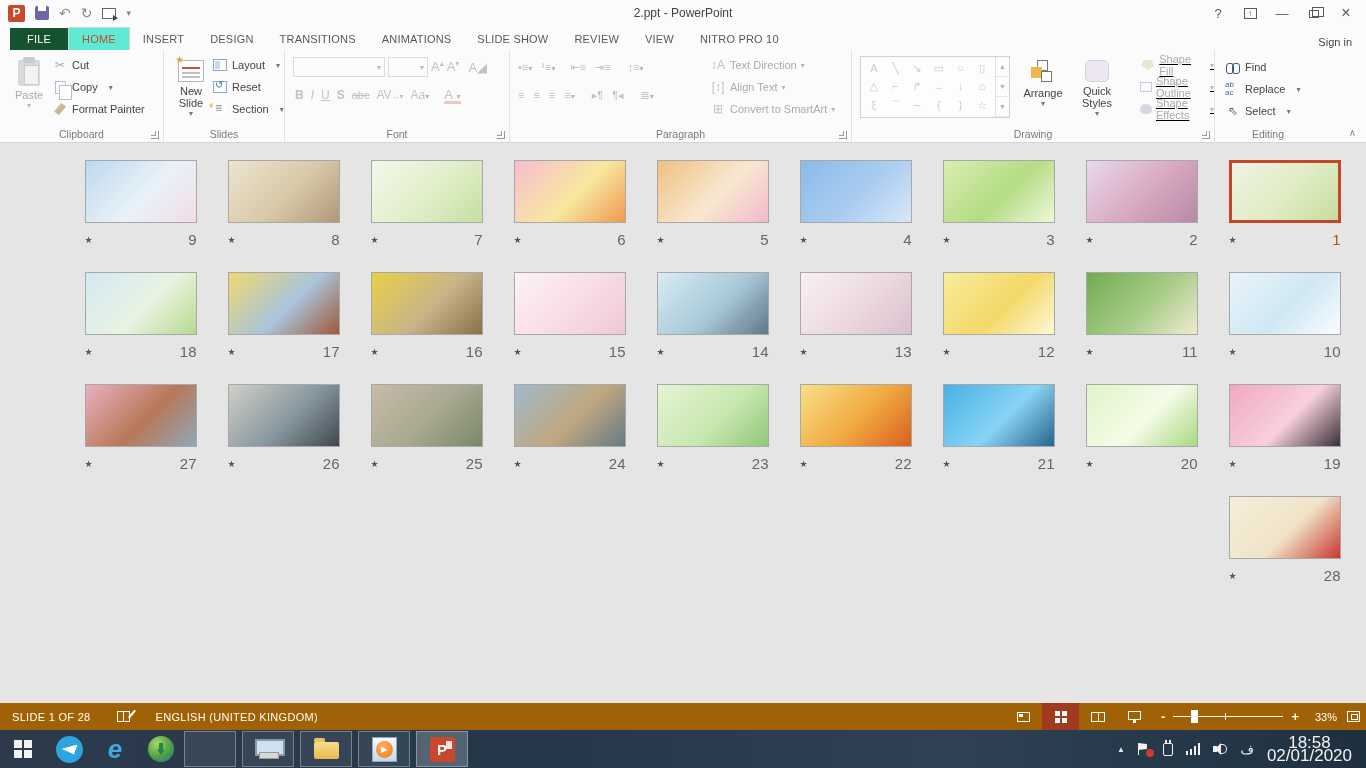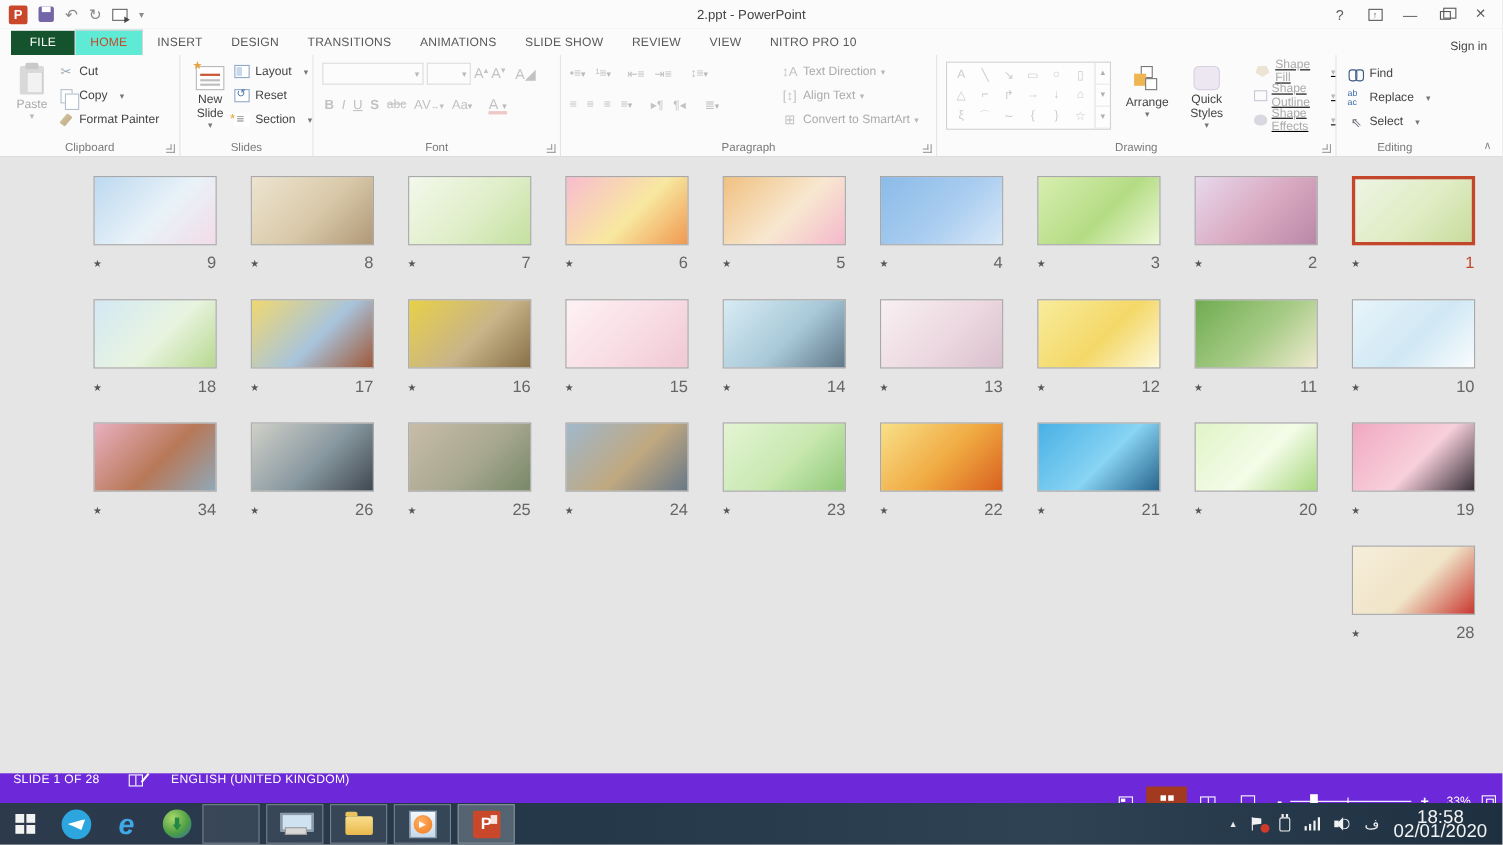--- a/index.html
+++ b/index.html
@@ -122,21 +122,21 @@
   .sgrid { display:grid; grid-template-columns:repeat(9,143px); grid-auto-rows:112px; padding:16px 0 0 69px; }
   .cell { display:flex; flex-direction:column; align-items:center; }
   .thumb { width:112px; height:63px; border:1px solid #A8A8A8; background:#fff; }
   .thumb.sel { border:3px solid #C4472B; }
   .meta { width:112px; display:flex; justify-content:space-between; align-items:center; margin-top:8px; }
   .star { font-size:9px; color:#555; }
   .num { font-size:15px; color:#666; }
   .num.sel { color:#C4472B; }
 
   
-  .statusbar { position:absolute; bottom:38px; left:0; right:0; height:27px; background:#6d28d9; display:flex; color:#fff;flex-direction:column; }
+  .statusbar { position:absolute; bottom:38px; left:0; right:0; height:27px; background:#a16207; display:flex; align-items:center; color:#fff; }
   .sb-left { display:flex; align-items:center; gap:26px; padding-left:12px; font-size:11px; letter-spacing:.3px; }
   .spell-ic { width:13px; height:11px; border:1px solid #fff; position:relative; background:transparent; }
   .spell-ic::before { content:""; position:absolute; left:5px; top:0; bottom:0; width:1px; background:#fff; }
   .spell-ic::after { content:""; position:absolute; right:-4px; top:-3px; width:1.5px; height:10px; background:#fff; transform:rotate(40deg); }
   .sb-right { margin-left:auto; display:flex; align-items:center; gap:0; padding-right:6px; }
   .vbtn { width:37px; height:27px; display:flex; align-items:center; justify-content:center; }
   .vbtn.active { background:#A23A20; }
   .vic-normal { width:13px; height:10px; border:1px solid #fff; position:relative; }
   .vic-normal::before { content:""; position:absolute; left:1px; top:1px; width:4px; height:3px; background:#fff; }
   .vic-sorter { width:12px; height:12px; display:grid; grid-template:5px 5px / 5px 5px; gap:2px; }
@@ -572,21 +572,21 @@
           <div class="thumb" style="background: linear-gradient(135deg, rgb(232, 244, 250), rgb(208, 232, 244) 55%, rgb(248, 252, 254));"></div>
           <div class="meta">
             <span class="star">★</span>
             <span class="num">10</span>
           </div>
         </div>
         <div class="cell">
           <div class="thumb" style="background: linear-gradient(135deg, rgb(232, 176, 192), rgb(184, 120, 88) 55%, rgb(144, 168, 184));"></div>
           <div class="meta">
             <span class="star">★</span>
-            <span class="num">34</span>
+            <span class="num">27</span>
           </div>
         </div>
         <div class="cell">
           <div class="thumb" style="background: linear-gradient(135deg, rgb(208, 208, 200), rgb(136, 152, 160) 55%, rgb(64, 72, 80));"></div>
           <div class="meta">
             <span class="star">★</span>
             <span class="num">26</span>
           </div>
         </div>
         <div class="cell">

